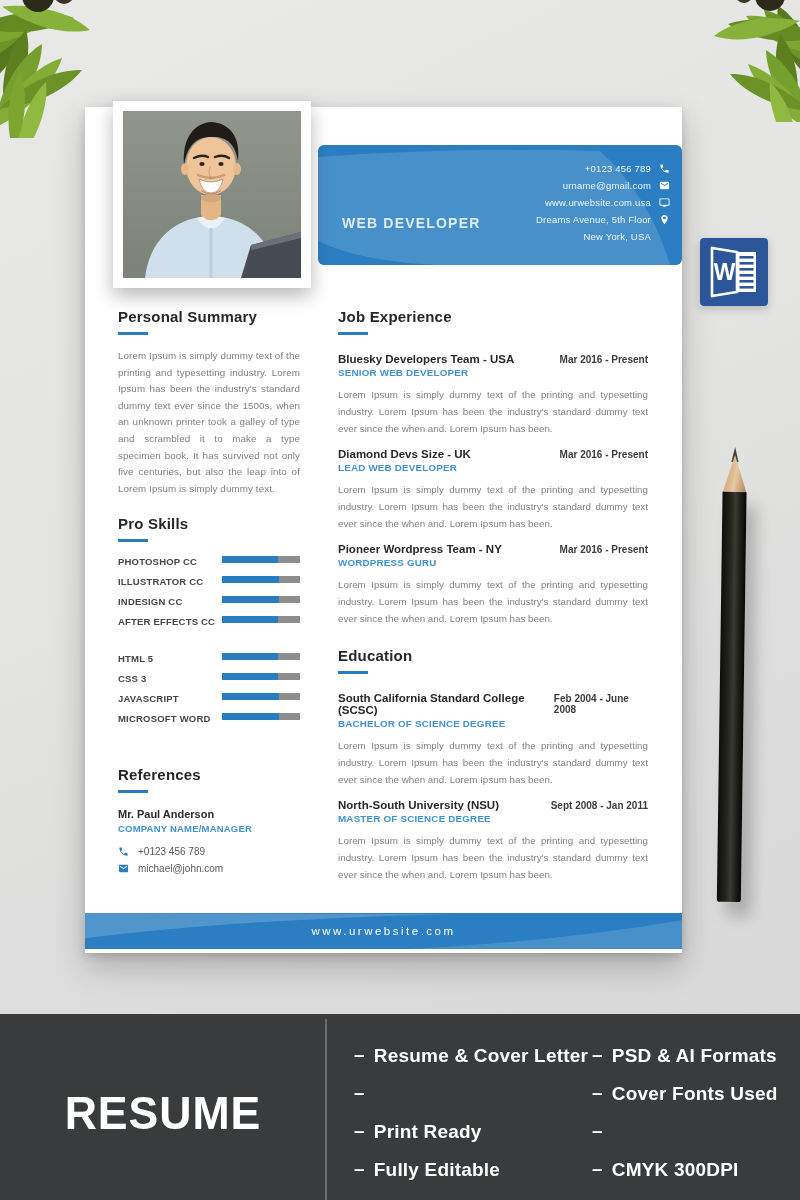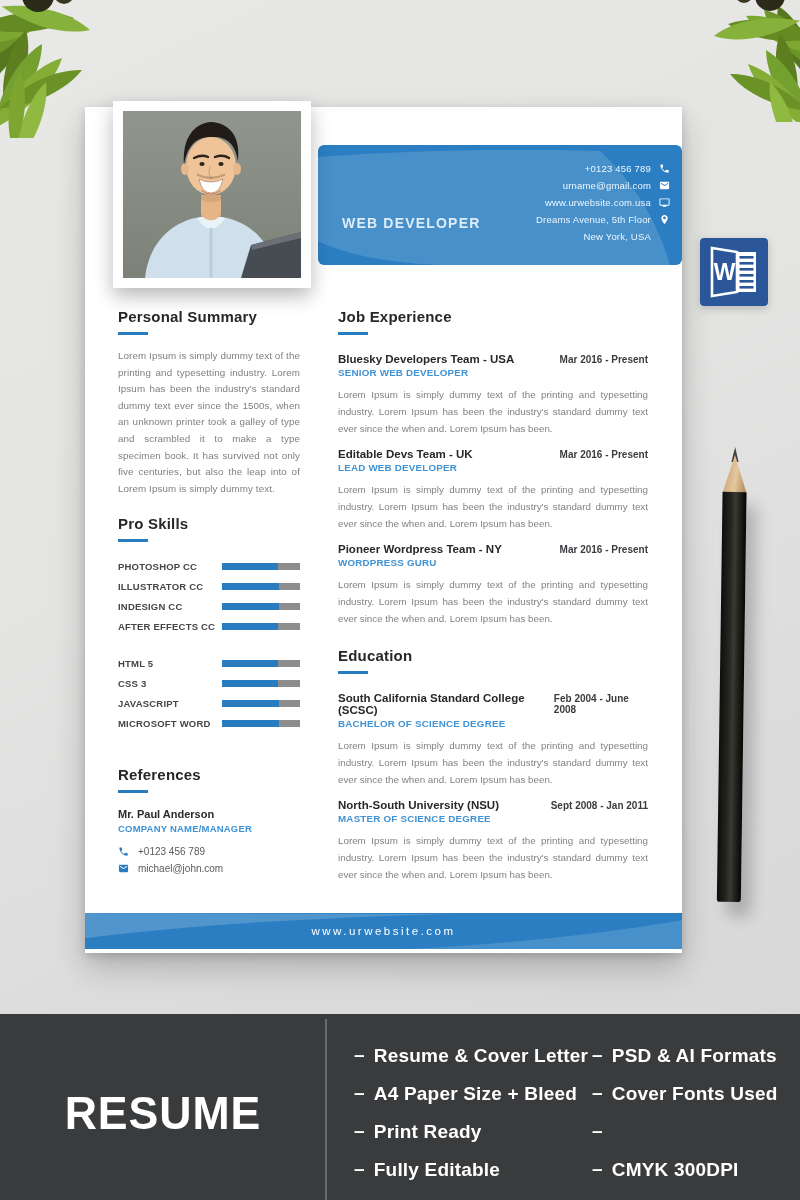--- a/index.html
+++ b/index.html
@@ -38,21 +38,21 @@
   .sec-h { font-size:15px; font-weight:bold; color:#27272b; letter-spacing:.2px; }
   .sec-underline { width:30px; height:3px; background:#2a7cc0; margin-top:7px; }
   .summary-text {
     margin-top:13px; font-size:9.8px; line-height:16.6px; color:#7f7f82;
     text-align:justify; letter-spacing:.1px;
   }
   
   .skills-h { margin-top:18px; }
   .skill-group { margin-top:14px; }
   .skill-group.second { margin-top:17px; }
-  .skill-row { display:flex; align-items:center; justify-content:space-between; height:20px; }
+  .skill-row { display:flex; align-items:flex-start; justify-content:space-between; height:20px; }
   .skill-label { font-size:9.5px; font-weight:bold; color:#45454a; letter-spacing:.2px; }
   .skill-bar { width:78px; height:7px; background:#8d8d8d; position:relative; }
   .skill-fill { height:100%; background:#2a7cc0; }
   
   .ref-h { margin-top:33px; }
   .ref-name { margin-top:15px; font-size:11px; font-weight:bold; color:#2b2b2f; }
   .ref-role { margin-top:3px; font-size:9.5px; font-weight:bold; color:#3f92d4; letter-spacing:.2px; }
   .ref-contacts { margin-top:11px; display:flex; flex-direction:column; gap:5px; }
   .ref-row { display:flex; align-items:center; gap:9px; height:12px; }
   .ref-row svg { width:11px; height:11px; fill:#2a7cc0; display:block; }
@@ -292,21 +292,21 @@
         <div class="entry">
           <div class="entry-head">
             <span class="entry-title">Bluesky Developers Team - USA</span>
             <span class="entry-dates">Mar 2016 - Present</span>
           </div>
           <div class="entry-role">SENIOR WEB DEVELOPER</div>
           <div class="entry-body">Lorem Ipsum is simply dummy text of the printing and typesetting industry. Lorem Ipsum has been the industry's standard dummy text ever since the when and. Lorem Ipsum has been.</div>
         </div>
         <div class="entry">
           <div class="entry-head">
-            <span class="entry-title">Editable Devs Team - UK</span>
+            <span class="entry-title">Diamond Devs Size - UK</span>
             <span class="entry-dates">Mar 2016 - Present</span>
           </div>
           <div class="entry-role">LEAD WEB DEVELOPER</div>
           <div class="entry-body">Lorem Ipsum is simply dummy text of the printing and typesetting industry. Lorem Ipsum has been the industry's standard dummy text ever since the when and. Lorem Ipsum has been.</div>
         </div>
         <div class="entry">
           <div class="entry-head">
             <span class="entry-title">Pioneer Wordpress Team - NY</span>
             <span class="entry-dates">Mar 2016 - Present</span>
           </div>
@@ -407,21 +407,20 @@
       <div class="feat">
           <span class="dash">–</span>
           <span>Resume &amp; Cover Letter</span>
         </div>
       <div class="feat">
           <span class="dash">–</span>
           <span>PSD &amp; AI Formats</span>
         </div>
       <div class="feat">
           <span class="dash">–</span>
-          <span>A4 Paper Size + Bleed</span>
         </div>
       <div class="feat">
           <span class="dash">–</span>
           <span>Cover Fonts Used</span>
         </div>
       <div class="feat">
           <span class="dash">–</span>
           <span>Print Ready</span>
         </div>
       <div class="feat">

